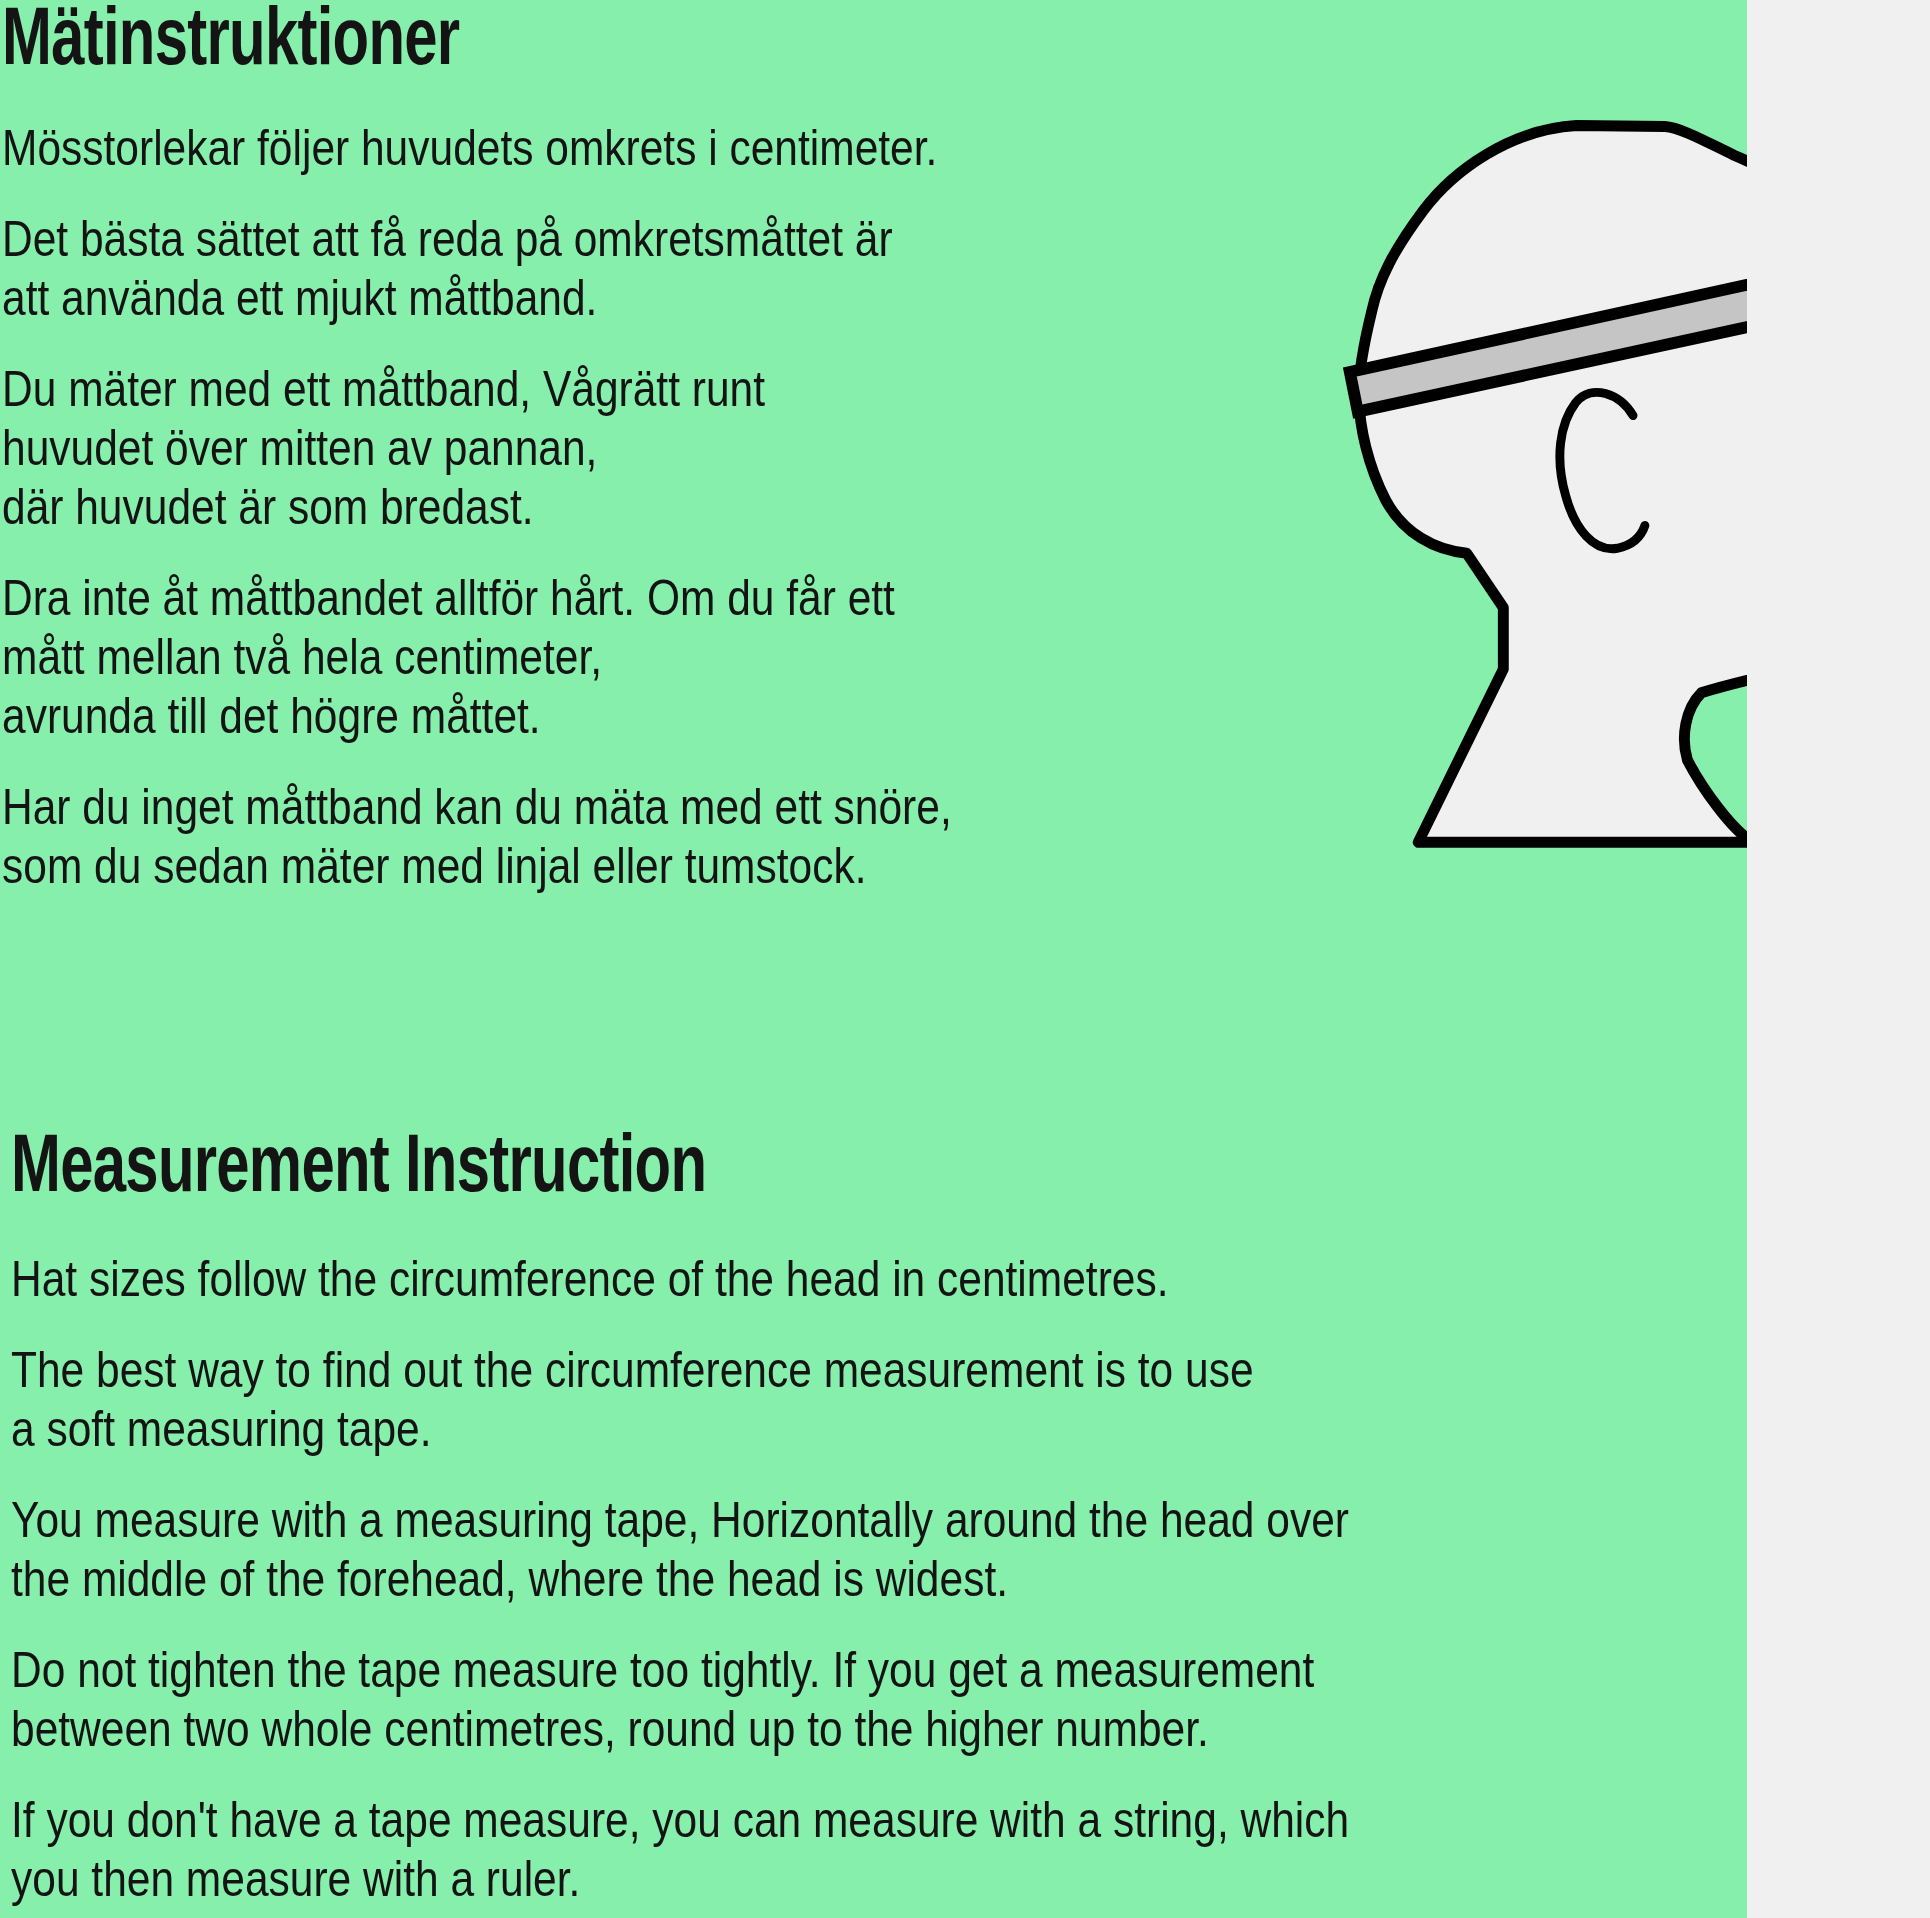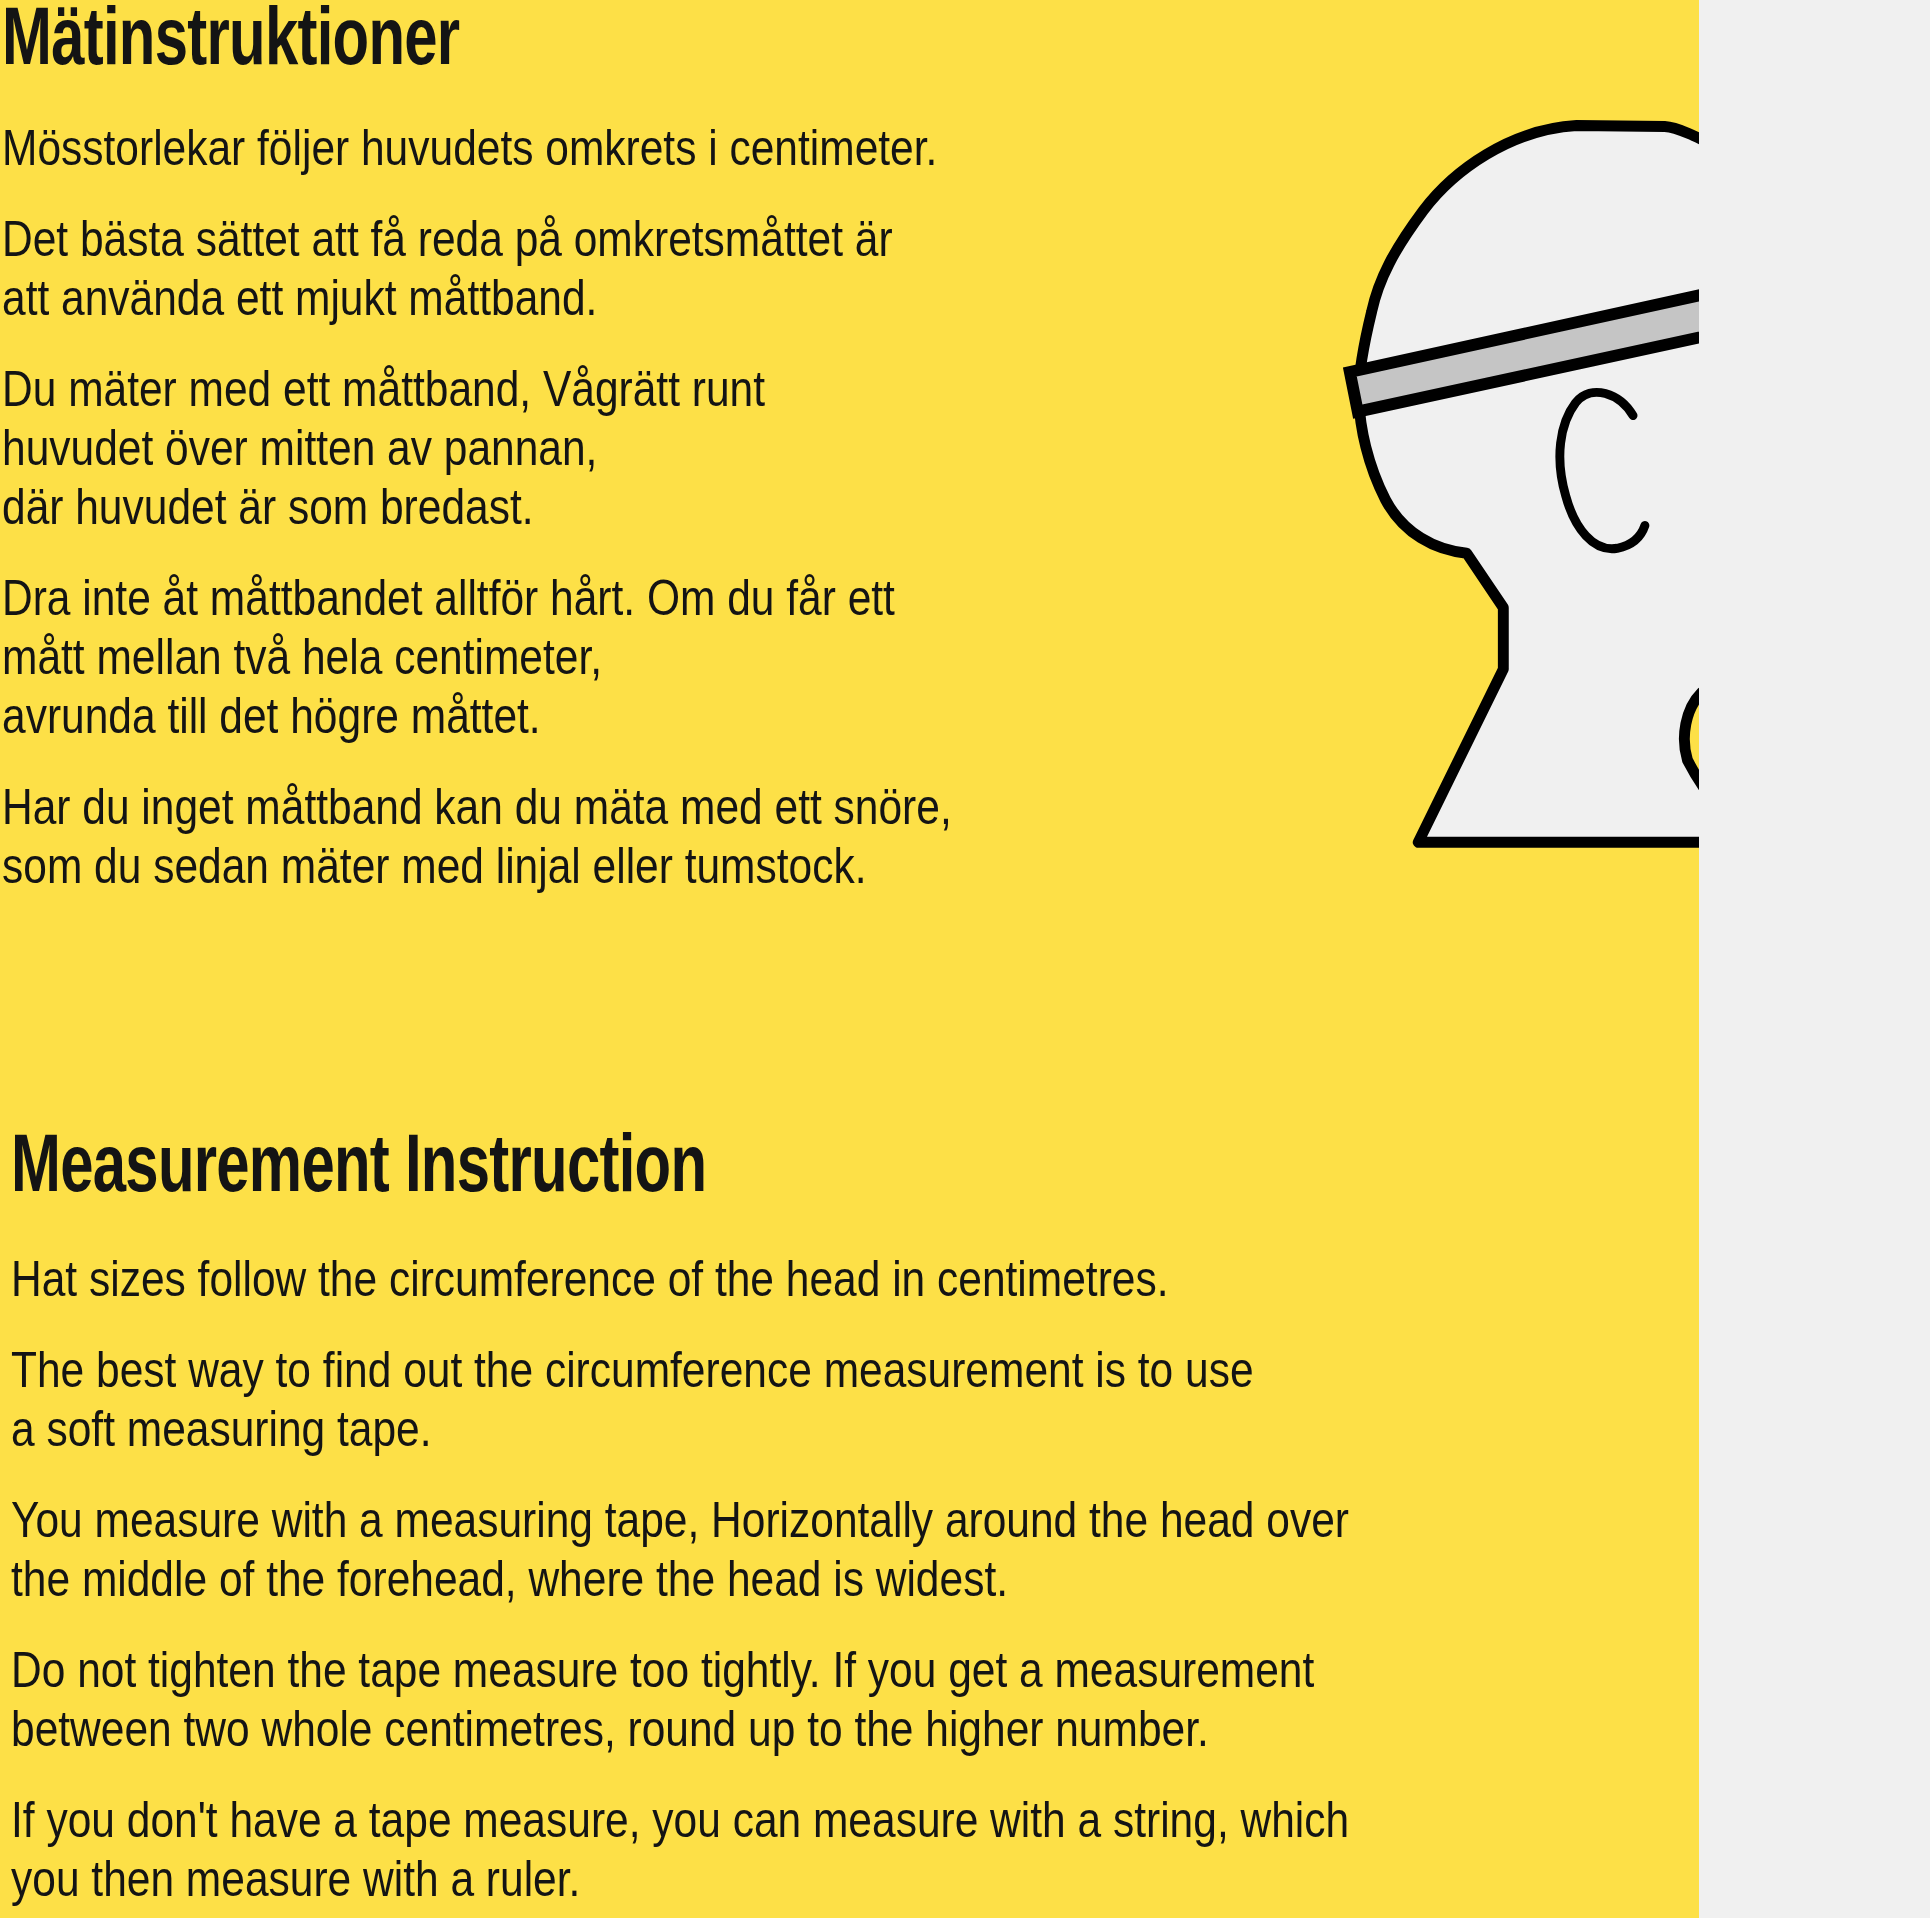--- a/index.html
+++ b/index.html
@@ -4,23 +4,24 @@
 <style>
   html, body { margin: 0; padding: 0; }
   body {
     font-family: "Liberation Sans", sans-serif;
     background: #f0f0f0;
   }
   .page {
     position: relative;
     width: 1699px;
     height: 1919px;
-    background: #fde047;
+    background: #86efac;
     overflow: hidden;
     color: #141414;
+    padding-left: 48px;
   }
   .text-block {
     position: absolute;
     transform-origin: 0 0;
     transform: scaleX(0.85);
   }
   .text-block h1 {
     font-size: 81px;
     line-height: 89px;
     font-weight: bold;

